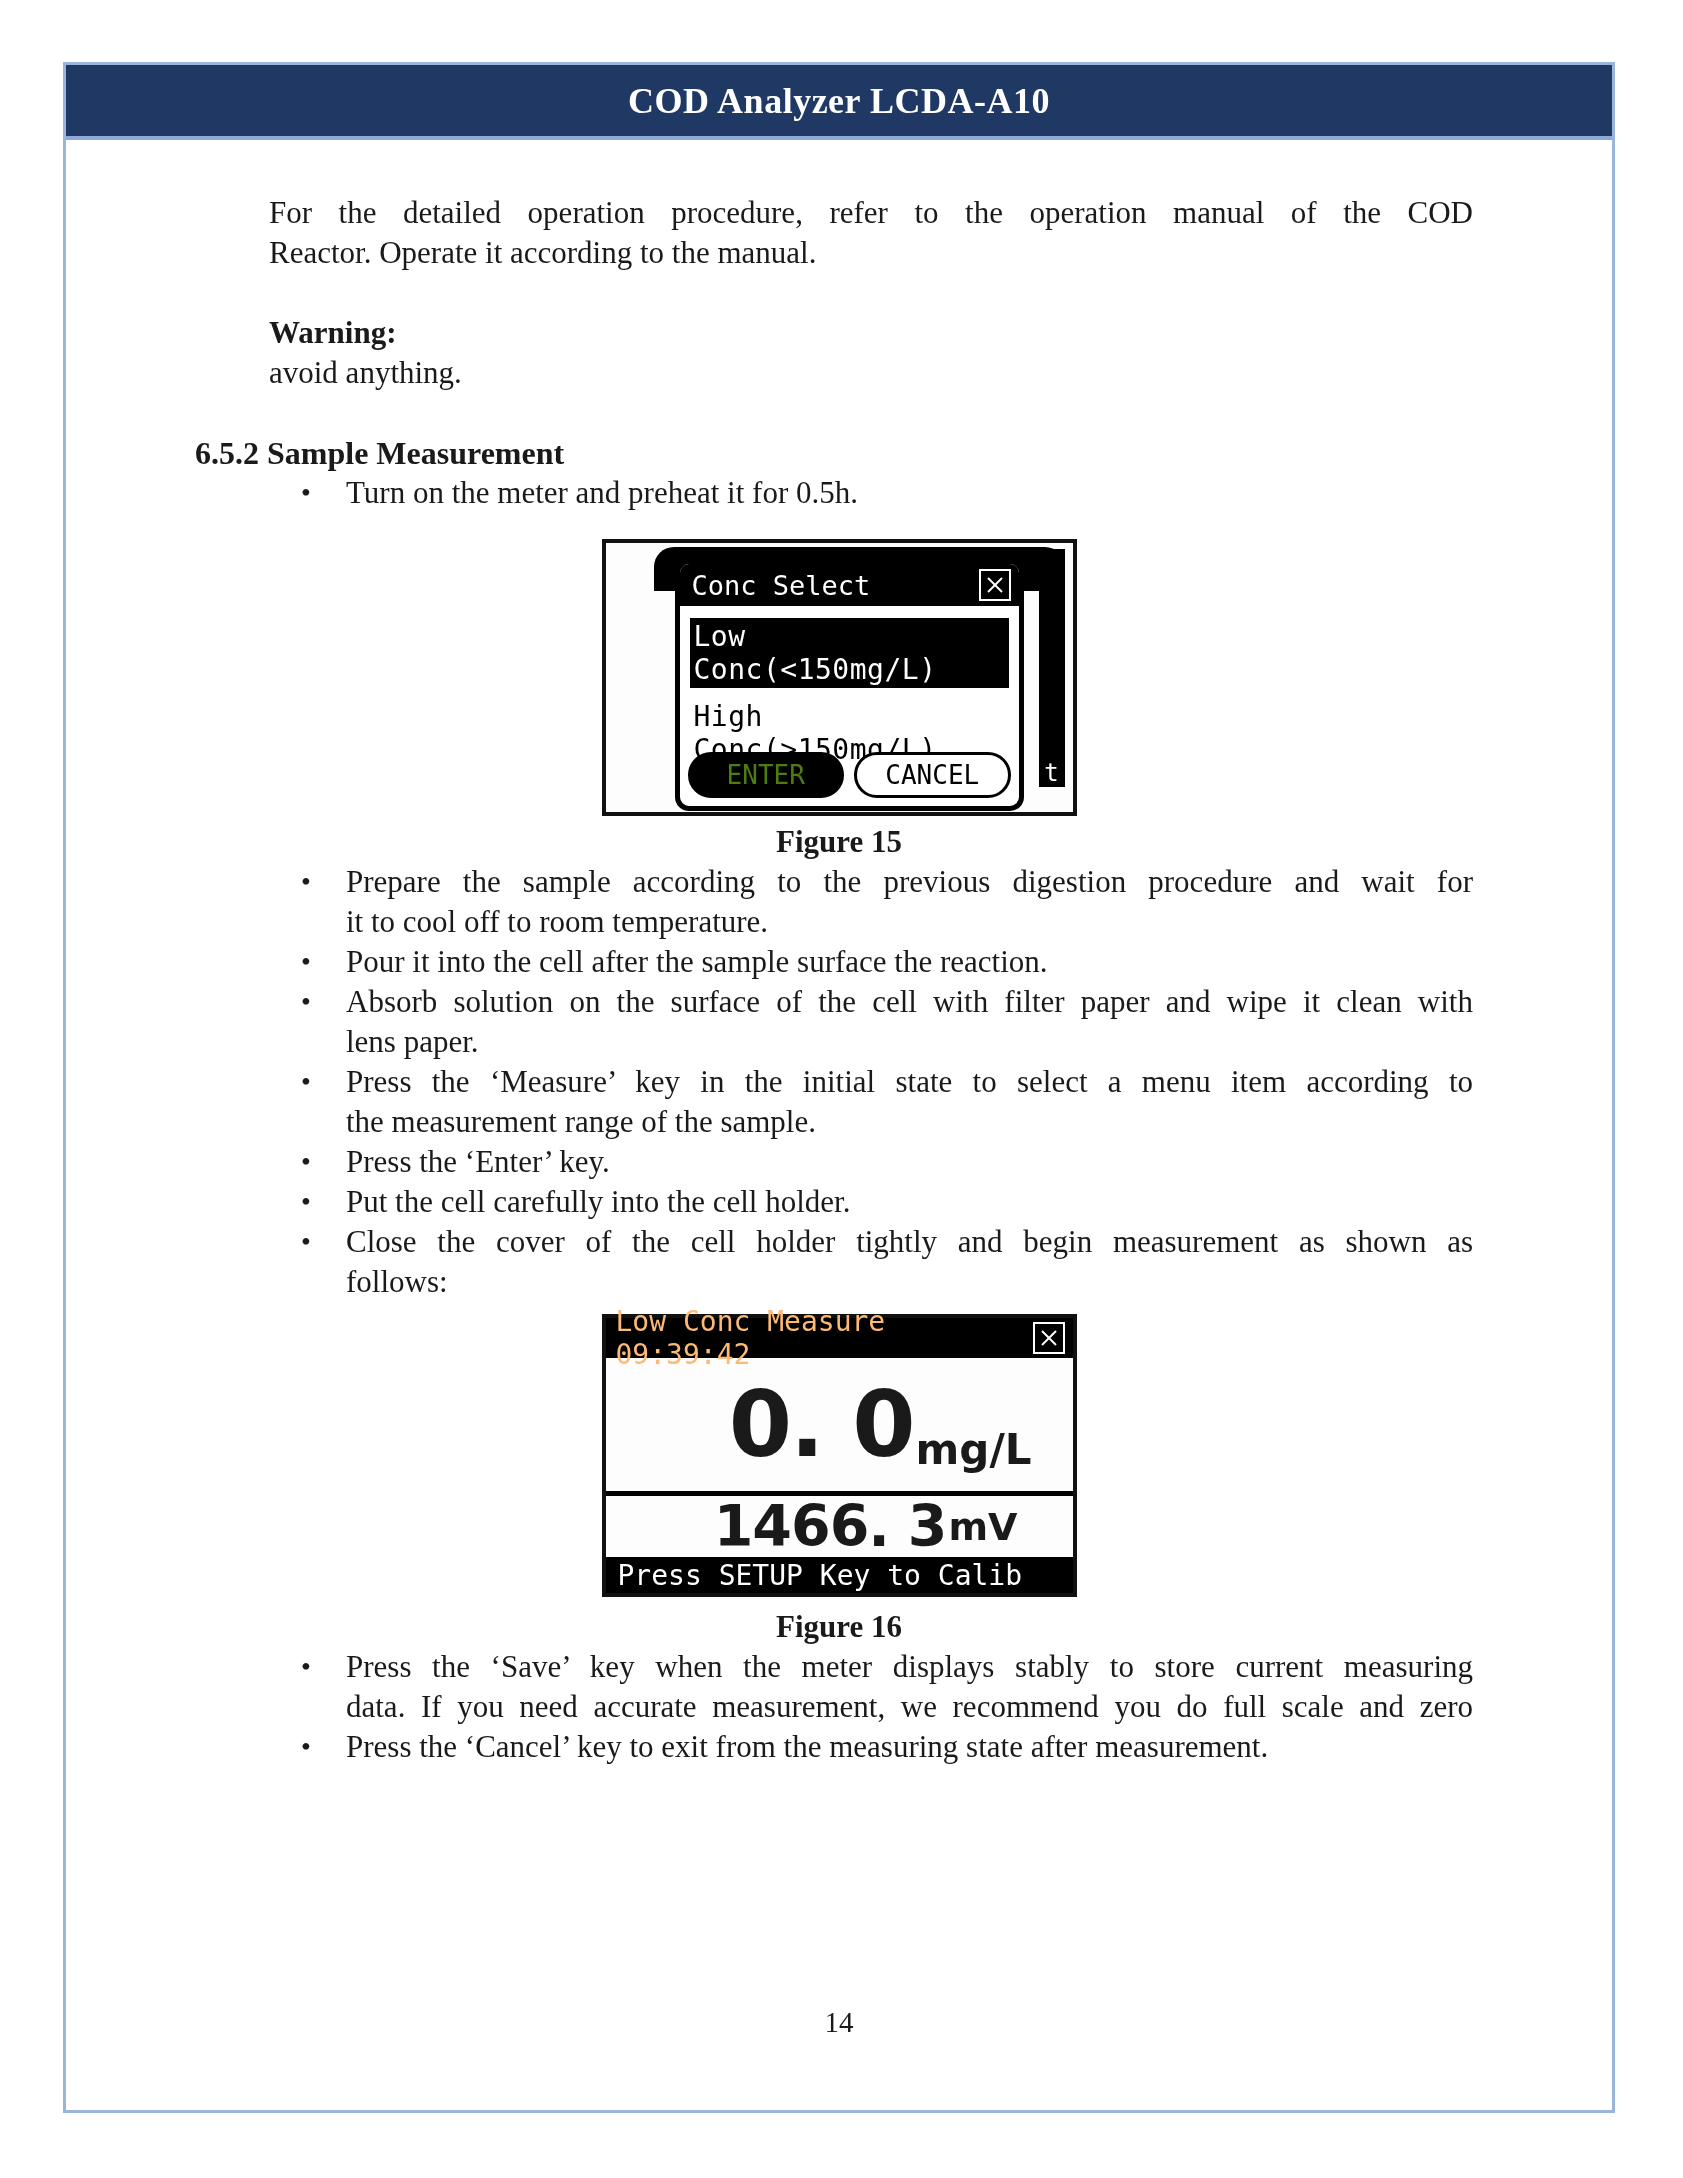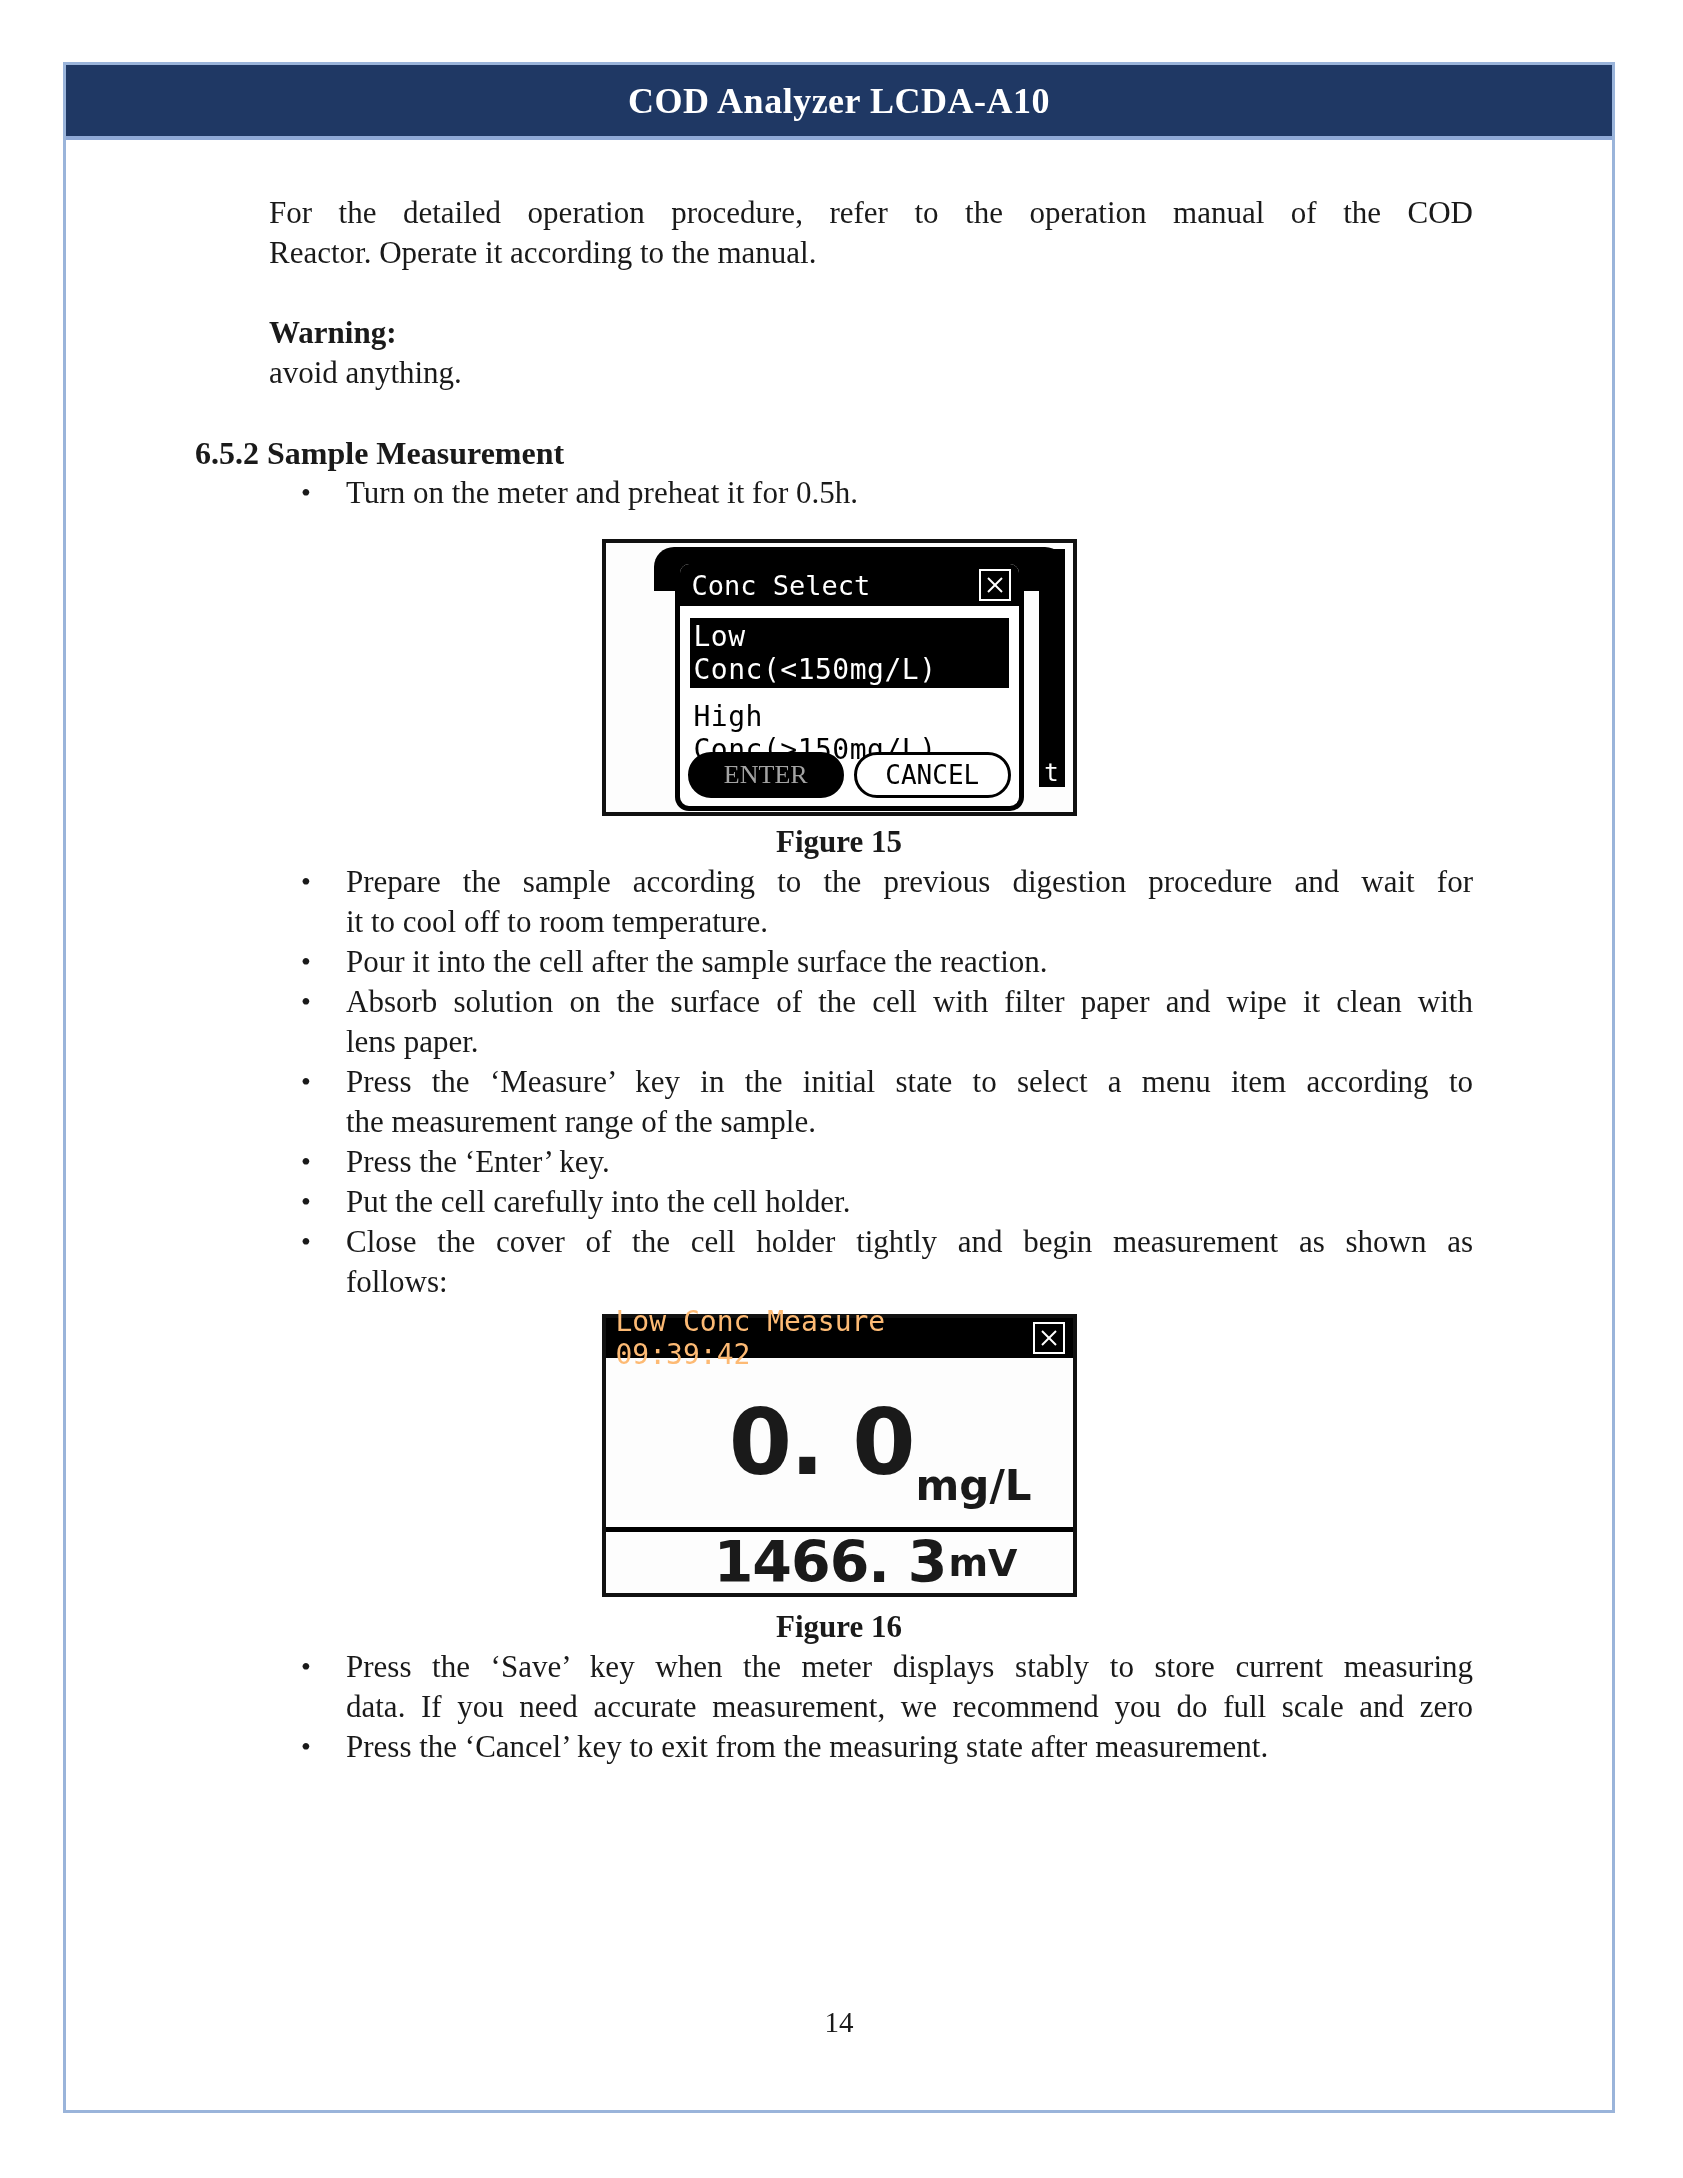--- a/index.html
+++ b/index.html
@@ -30,21 +30,21 @@
   .dlg{position:absolute;left:69px;top:16px;width:339px;height:242px;background:#ffffff;border:5px solid #000;border-radius:14px;overflow:hidden;}
   .dlg-title{height:42px;background:#000;color:#fff;display:flex;align-items:center;justify-content:space-between;padding:0 8px 0 12px;font-size:27px;}
   .close-box{width:28px;height:28px;border:2px solid #fff;display:flex;align-items:center;justify-content:center;flex:0 0 auto;}
   .close-box svg{display:block;}
   .dlg-body{padding:12px 10px 0 10px;font-size:28px;letter-spacing:0.5px;}
   .opt{display:inline-block;padding:2px 4px;color:#000;}
   .opt.selected{background:#000;color:#fff;}
   .opt-row2{margin-top:10px;}
   .btn-row{position:absolute;left:8px;right:8px;bottom:8px;display:flex;gap:10px;}
   .pill{flex:1;text-align:center;border:3px solid #000;border-radius:989px;font-size:26px;padding:5px 0;}
-  .pill.dark{background:#000;color:#a3a3a3;font-family:Liberation Serif, serif;}
+  .pill.dark{background:#000;color:#4d7c0f;}
   .pill.light{background:#fff;color:#000;}
   
   .lcd.s16{width:467px;height:275px;display:flex;flex-direction:column;}
   .m-title{height:40px;background:#000;color:#fdba74;display:flex;align-items:center;justify-content:space-between;padding:0 8px 0 10px;font-size:28px;flex:0 0 auto;}
   .m-main{flex:1 1 auto;display:flex;align-items:center;justify-content:flex-end;padding-right:41px;}
   .m-main .big{font-family:"DejaVu Sans",sans-serif;font-weight:bold;font-size:91px;line-height:91px;letter-spacing:-2px;}
   .m-main .unit{font-family:"DejaVu Sans",sans-serif;font-weight:bold;font-size:42px;line-height:42px;margin-left:2px;margin-bottom:6px;align-self:flex-end;transform:translateY(-14px);}
   .m-div{border-top:5px solid #000;flex:0 0 auto;}
   .m-mv{height:61px;display:flex;align-items:center;justify-content:flex-end;padding-right:55px;flex:0 0 auto;border-radius:17px;}
   .m-mv .mvv{font-family:"DejaVu Sans",sans-serif;font-weight:bold;font-size:57px;line-height:57px;letter-spacing:-1px;}
@@ -130,20 +130,21 @@
       </div>
       <div class="m-main">
         <span class="big">0. 0</span>
         <span class="unit">mg/L</span>
       </div>
       <div class="m-div"></div>
       <div class="m-mv">
         <span class="mvv">1466. 3</span>
         <span class="mvu">mV</span>
       </div>
+      <div class="m-status">Press SETUP Key to Calib</div>
     </div>
   </div>
   <div class="caption c16">Figure 16</div>
 
   <ul class="bullets final-list">
     <li><span class="dot">•</span><span class="li-text"><span class="jline">Press  the ‘Save’  key  when  the  meter  displays  stably  to  store  current  measuring</span><span class="jline">data. If you need accurate measurement, we recommend you do full scale and zero</span></span></li>
     <li><span class="dot">•</span><span class="li-text"><span class="jline last">Press the ‘Cancel’ key to exit from the measuring state after measurement.</span></span></li>
   </ul>
 
   <div class="page-number">14</div>

